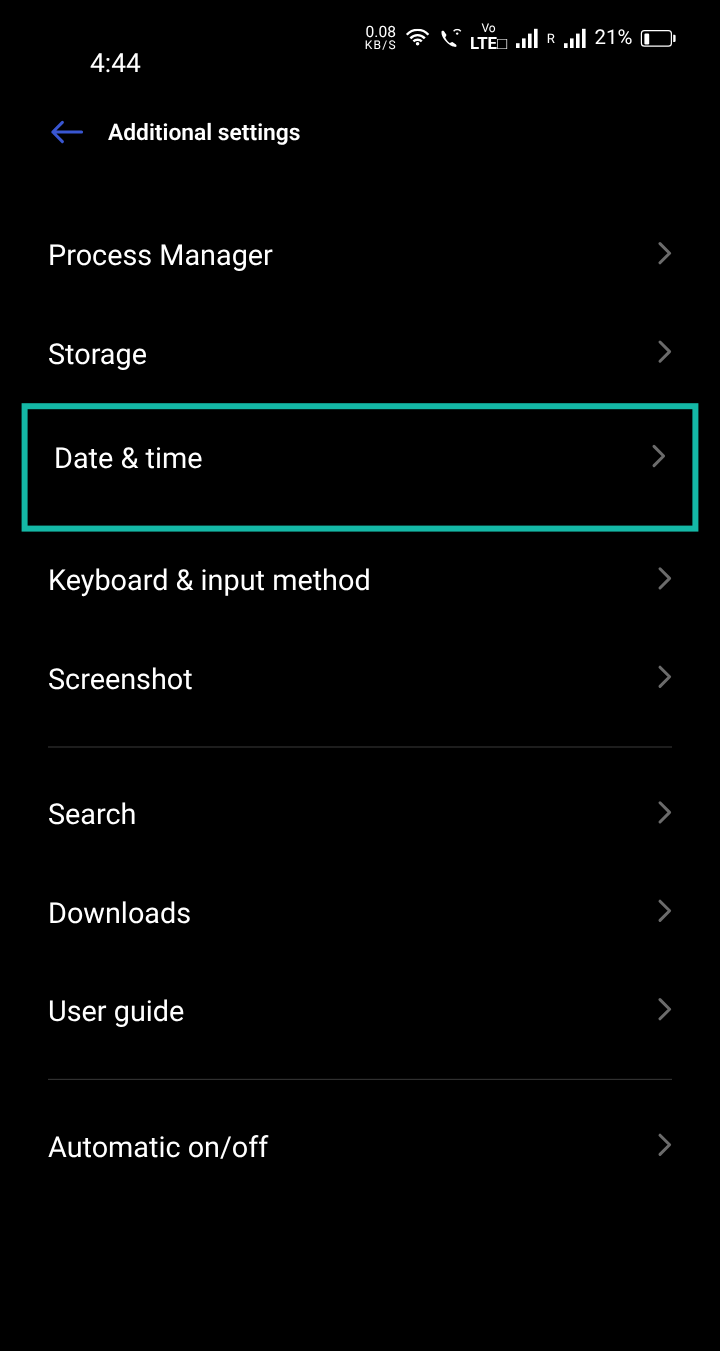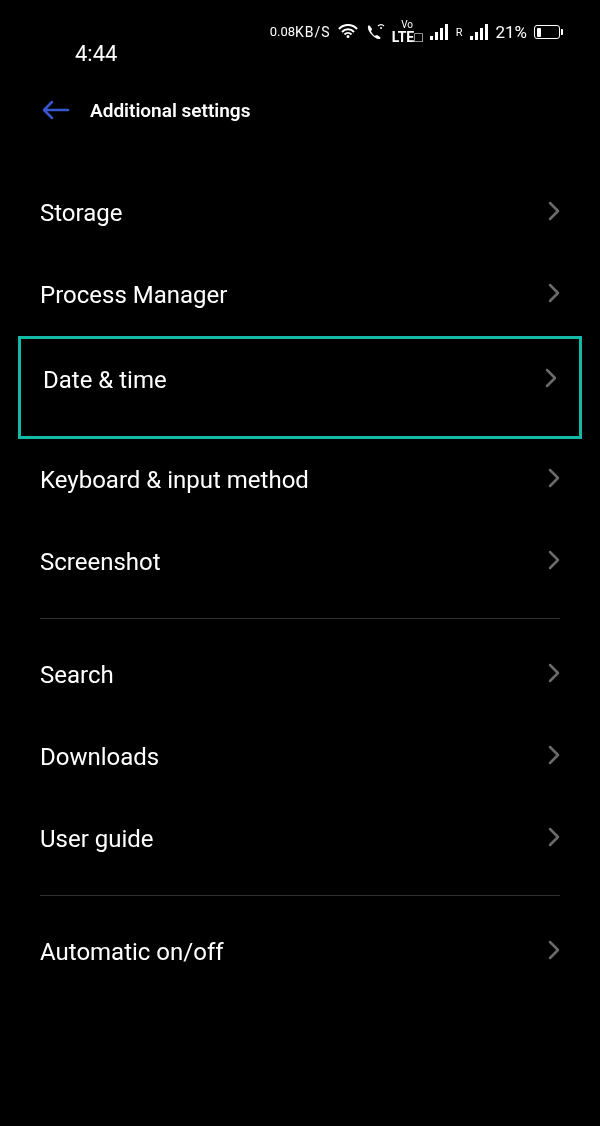--- a/index.html
+++ b/index.html
@@ -28,27 +28,27 @@
       color: #fff;
       margin-top: 43px;
     }
     .status-right {
       display: flex;
       align-items: center;
       gap: 7px;
     }
     .status-data {
       display: flex;
-      flex-direction: row;
+      flex-direction: column;
       line-height: 1;
       text-align: center;
       font-size: 13px;
     }
     .status-data-sub {
-      font-size: 14px;
+      font-size: 10px;
       letter-spacing: 1px;
     }
     .wifi-icon svg, .call-icon svg {
       display: block;
     }
     .volte-box {
       display: flex;
       flex-direction: column;
       line-height: 1;
       align-items: center;
@@ -130,21 +130,21 @@
     }
     .settings-label {
       font-size: 24px;
       color: #fff;
       font-weight: 400;
     }
     .chevron {
       color: #6b6b6b;
     }
     .highlight-box {
-      border: 3px solid #14b8a6;
+      border: 5px solid #14b8a6;
       margin: 0 18px;
       padding: 0;
     }
     .highlight-box .settings-item {
       padding: 27px 22px 42px 22px;
     }
     .divider {
       height: 1px;
       background: #303030;
       margin: 15px 40px;
@@ -204,30 +204,30 @@
     <svg width="30" height="24" viewBox="0 0 30 24" fill="none">
       <path d="M28 12 L4 12 M4 12 L12 4 M4 12 L12 20" stroke="#3956d1" stroke-width="2.5" stroke-linecap="round" stroke-linejoin="round"></path>
     </svg>
   </span>
   <div class="header-title">Additional settings</div>
 </div>
 
 <div class="content">
 
   <div class="settings-item">
+    <span class="settings-label">Process Manager</span>
+    <span class="chevron">
+      <svg width="12" height="20" viewBox="0 0 12 20" fill="none">
+          <path d="M2 2 L10 10 L2 18" stroke="#6b6b6b" stroke-width="2.5" stroke-linecap="round" stroke-linejoin="round"></path>
+        </svg>
+    </span>
+  </div>
+
+  <div class="settings-item">
     <span class="settings-label">Storage</span>
-    <span class="chevron">
-      <svg width="12" height="20" viewBox="0 0 12 20" fill="none">
-          <path d="M2 2 L10 10 L2 18" stroke="#6b6b6b" stroke-width="2.5" stroke-linecap="round" stroke-linejoin="round"></path>
-        </svg>
-    </span>
-  </div>
-
-  <div class="settings-item">
-    <span class="settings-label">Process Manager</span>
     <span class="chevron">
       <svg width="12" height="20" viewBox="0 0 12 20" fill="none">
           <path d="M2 2 L10 10 L2 18" stroke="#6b6b6b" stroke-width="2.5" stroke-linecap="round" stroke-linejoin="round"></path>
         </svg>
     </span>
   </div>
 
   <div class="highlight-box">
     <div class="settings-item">
       <span class="settings-label">Date &amp; time</span>

